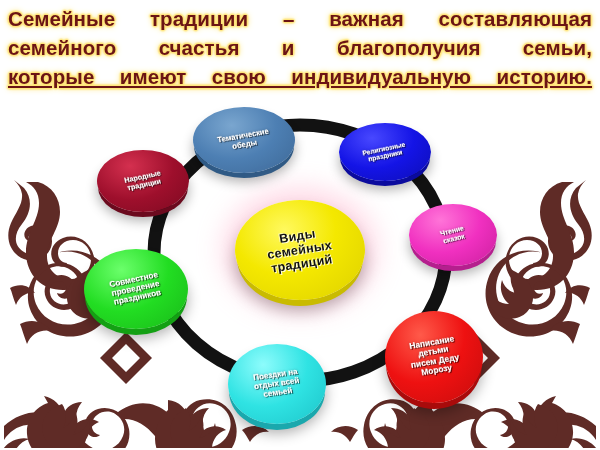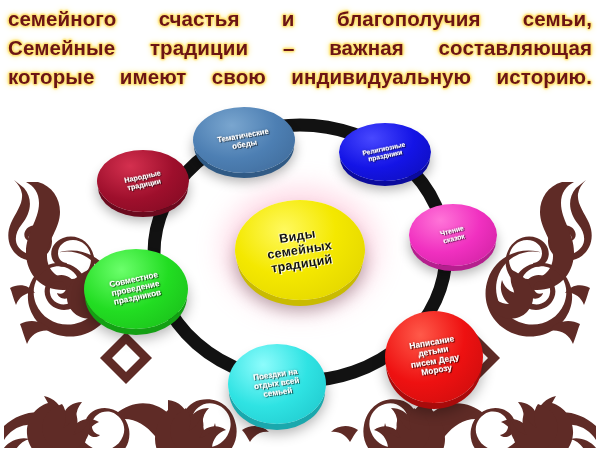--- a/index.html
+++ b/index.html
@@ -27,21 +27,21 @@
     color:#6b1414;
     letter-spacing:.1px;
     text-align:justify;
     text-align-last:justify;
     white-space:nowrap;
     text-shadow:
       0 0 2px #ffe680, 0 0 3px #ffe680, 1px 0 2px #ffe066,
       -1px 0 2px #ffe066, 0 1px 2px #ffe066, 0 -1px 2px #ffe066,
       0 0 6px #ffd633;
   }
-  .title-line.last { text-align-last:justify; }
+  .title-line.last { text-align-last:justify;text-decoration:underline; }
 
   
   .ornament { position:absolute; bottom:-2px; z-index:5; pointer-events:none; }
   .ornament.left  { left:-4px; }
   .ornament.right { right:-4px; transform:scaleX(-1); }
 
   
   #diagram { position:absolute; left:0; top:95px; width:600px; height:355px; z-index:20; }
 
   .ring-svg { position:absolute; left:0; top:0; }
@@ -84,22 +84,22 @@
   .tilt-b .lbl { transform:rotate(-12deg); }
   .tilt-c .lbl { transform:rotate(-14deg); }
   .tilt-d .lbl { transform:rotate(-8deg); }
 </style>
 </head>
 <body>
 
 <div id="stage">
 
   <div class="title-block">
+    <span class="title-line">Семейные традиции – важная составляющая</span>
     <span class="title-line">семейного счастья и благополучия семьи,</span>
-    <span class="title-line">Семейные традиции – важная составляющая</span>
     <span class="title-line last">которые имеют свою индивидуальную историю.</span>
   </div>
 
   <div class="ornament left">
     <svg width="300" height="290" viewBox="0 0 300 290" xmlns="http://www.w3.org/2000/svg" aria-hidden="true">
       <g fill="#5f2b26">
 
         <path d="M28 30 c10 12 6 26 -2 36 c-9 11 -8 22 2 28 c8 5 16 1 18 -7 c2 -7 -3 -13 -9 -12 c-4 1 -6 5 -4 8 c-7 -2 -6 -12 2 -15 c11 -4 21 4 21 15 c0 13 -12 22 -25 19 c-16 -4 -23 -21 -16 -37 c5 -11 12 -19 11 -29 c-1 -6 -4 -10 -8 -14 z"></path>
         <path d="M42 24 c14 4 22 16 22 30 c0 17 -13 28 -13 44 c0 13 9 22 21 23 c13 1 23 -8 23 -20 c0 -11 -8 -19 -18 -19 c-9 0 -15 6 -15 13 c0 6 4 10 9 10 c-1 5 -9 5 -13 -1 c-6 -8 -2 -20 9 -24 c14 -5 28 4 31 19 c3 17 -10 32 -29 33 c-23 1 -39 -15 -39 -38 c0 -19 13 -32 13 -49 c0 -10 -5 -17 -13 -21 z"></path>
 

